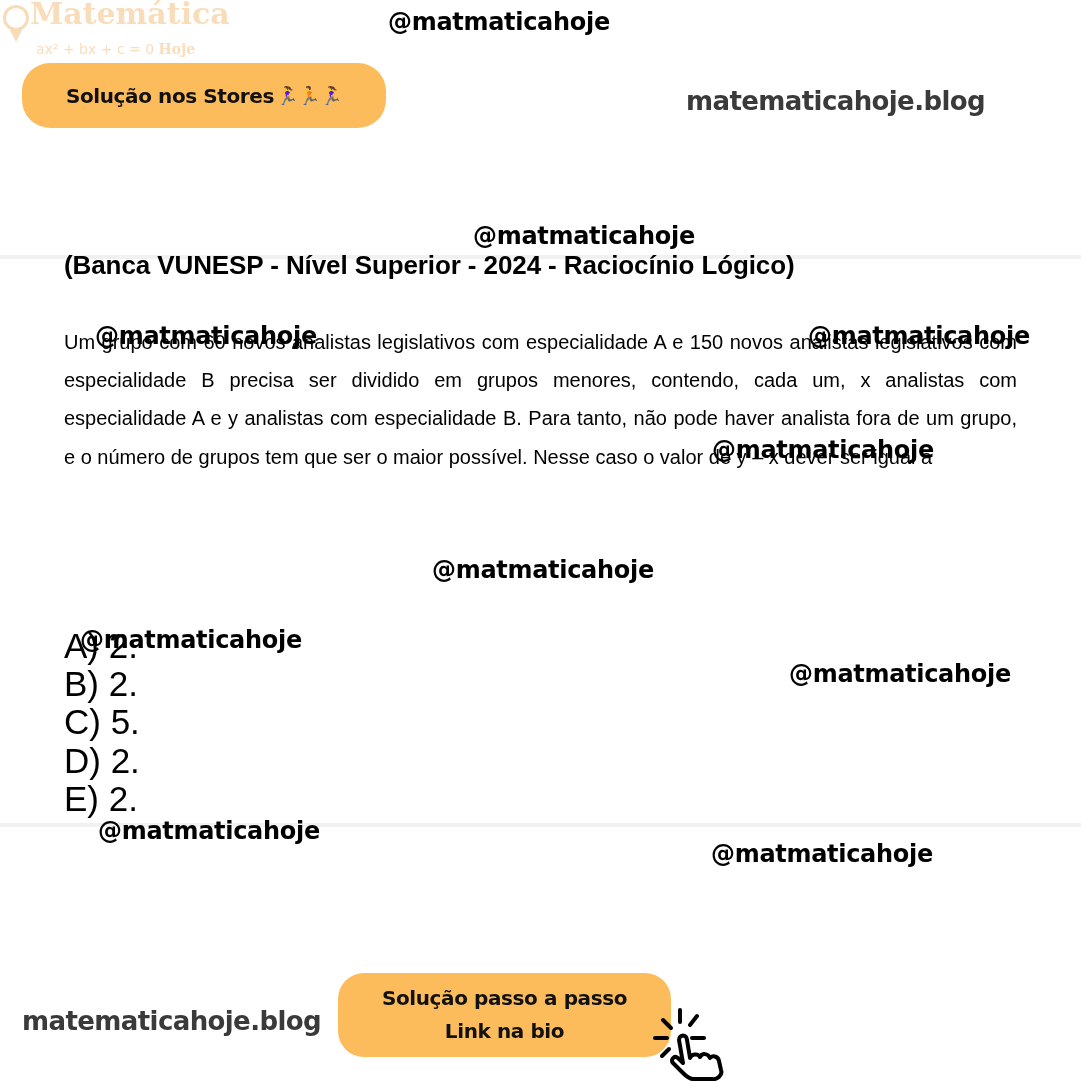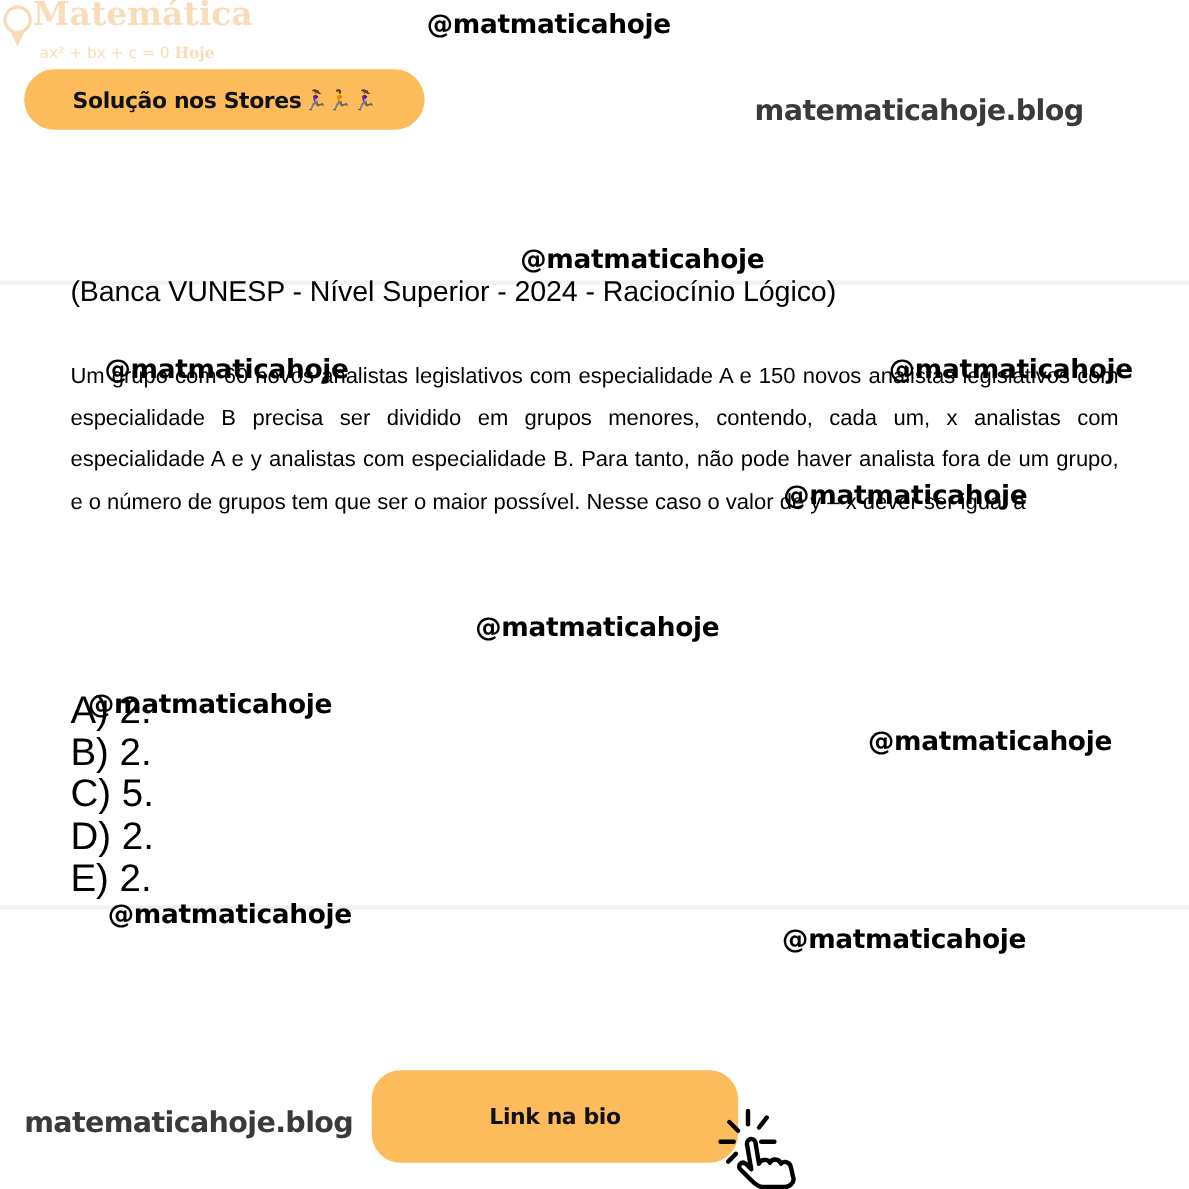--- a/index.html
+++ b/index.html
@@ -36,29 +36,29 @@
       font-size: 14px; color: #f9ddbb; white-space: nowrap; margin-top: 11px;
     }
     .logo-hoje { font-family: "DejaVu Serif", serif; font-weight: bold; }
 
     .pill {
       position: absolute; background: #fdbc5b; color: #111;
       font-family: "DejaVu Sans", sans-serif; font-weight: bold;
       display: flex; align-items: center; justify-content: center; text-align: center;
       box-sizing: border-box;
     }
-    .stores-btn { left: 22px; top: 63px; width: 364px; height: 55px; border-radius: 28px; font-size: 20px; letter-spacing: -0.4px; }
+    .stores-btn { left: 22px; top: 63px; width: 364px; height: 65px; border-radius: 28px; font-size: 20px; letter-spacing: -0.4px; }
     .stores-btn .runners { margin-left: 2px; font-size: 18px; }
     .blog-top {
       left: 686px; top: 86px; font-family: "DejaVu Sans", sans-serif; font-weight: bold;
       font-size: 26px; color: #3a3a3a; letter-spacing: -0.6px; white-space: nowrap;
     }
 
     .q-title {
-      left: 64px; top: 250px; font-weight: normal; font-size: 26px; color: #000; white-space: nowrap;
+      left: 64px; top: 250px; font-weight: bold; font-size: 26px; color: #000; white-space: nowrap;
       letter-spacing: -0.1px;
     }
     .q-body {
       left: 64px; top: 323px; width: 953px; font-size: 20px; line-height: 38.2px;
       color: #000; text-align: justify; text-align-last: left;
     }
     .options { left: 64px; top: 627px; font-size: 35px; line-height: 38.2px; color: #000; }
     .opt { display: block; white-space: nowrap; }
 
     .blog-bottom {
@@ -110,20 +110,21 @@
 <div class="abs options">
   <span class="opt">A) 2.</span>
   <span class="opt">B) 2.</span>
   <span class="opt">C) 5.</span>
   <span class="opt">D) 2.</span>
   <span class="opt">E) 2.</span>
 </div>
 
 <div class="abs blog-bottom">matematicahoje.blog</div>
 <div class="pill passo-btn">
+  <span>Solução passo a passo</span>
   <span>Link na bio</span>
 </div>
 <svg class="abs hand" viewBox="0 0 82 81" fill="none" stroke="#000" stroke-width="4" stroke-linecap="round" stroke-linejoin="round">
 
   <line x1="34" y1="10" x2="34" y2="22"></line>
   <line x1="17" y1="20" x2="25" y2="28"></line>
   <line x1="9" y1="38" x2="21" y2="38"></line>
   <line x1="16" y1="56" x2="23" y2="49"></line>
   <line x1="51" y1="16" x2="44" y2="25"></line>
   <line x1="46" y1="38" x2="58" y2="38"></line>

